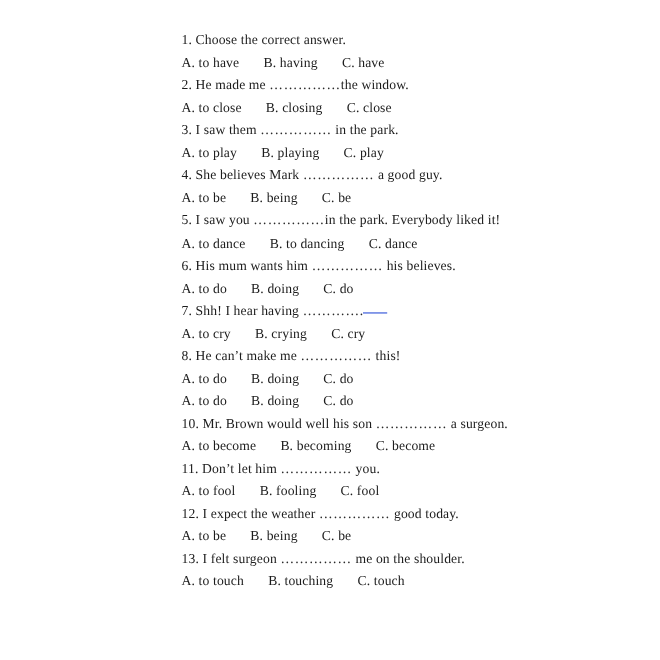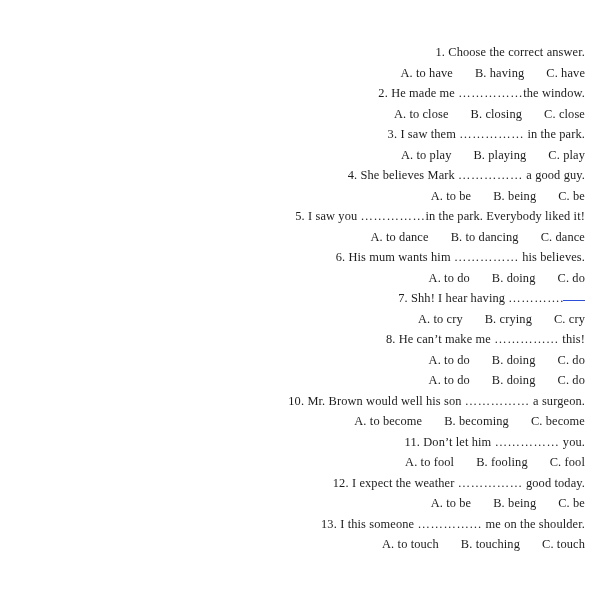--- a/index.html
+++ b/index.html
@@ -11,23 +11,22 @@
     width: 600px;
     height: 600px;
     background: #ffffff;
     font-family: "Liberation Serif", "DejaVu Serif", serif;
     color: #1a1a1a;
     overflow: hidden;
   }
   #worksheet {
     position: absolute;
     left: 165px;
-    top: 42px;
+    top: 26px;
     width: 420px;
-    text-align: right;
   }
   .line {
     font-size: 12.4px;
     line-height: 20.5px;
     white-space: pre;
     letter-spacing: 0.01em;
     color: #1c1c1c;
   }
   .line.heading {
     margin-bottom: 0;
@@ -71,16 +70,16 @@
       <div class="line"><span>A. to cry</span><span class="opt-gap"></span><span>B. crying</span><span class="opt-gap"></span><span>C. cry</span></div>
       <div class="line"><span>8.</span> <span>He can’t make me</span> <span class="blank">……………</span> <span>this!</span></div>
       <div class="line"><span>A. to do</span><span class="opt-gap"></span><span>B. doing</span><span class="opt-gap"></span><span>C. do</span></div>
       <div class="line"><span>A. to do</span><span class="opt-gap"></span><span>B. doing</span><span class="opt-gap"></span><span>C. do</span></div>
       <div class="line"><span>10.</span> <span>Mr. Brown would well his son</span> <span class="blank">……………</span> <span>a surgeon.</span></div>
       <div class="line"><span>A. to become</span><span class="opt-gap"></span><span>B. becoming</span><span class="opt-gap"></span><span>C. become</span></div>
       <div class="line"><span>11.</span> <span>Don’t let him</span> <span class="blank">……………</span> <span>you.</span></div>
       <div class="line"><span>A. to fool</span><span class="opt-gap"></span><span>B. fooling</span><span class="opt-gap"></span><span>C. fool</span></div>
       <div class="line"><span>12.</span> <span>I expect the weather</span> <span class="blank">……………</span> <span>good today.</span></div>
       <div class="line"><span>A. to be</span><span class="opt-gap"></span><span>B. being</span><span class="opt-gap"></span><span>C. be</span></div>
-      <div class="line"><span>13.</span> <span>I this someone</span> <span class="blank">……………</span> <span>me on the shoulder.</span></div>
+      <div class="line"><span>13.</span> <span>I felt surgeon</span> <span class="blank">……………</span> <span>me on the shoulder.</span></div>
       <div class="line"><span>A. to touch</span><span class="opt-gap"></span><span>B. touching</span><span class="opt-gap"></span><span>C. touch</span></div>
     </div>
 </div>
 
 </body></html>

